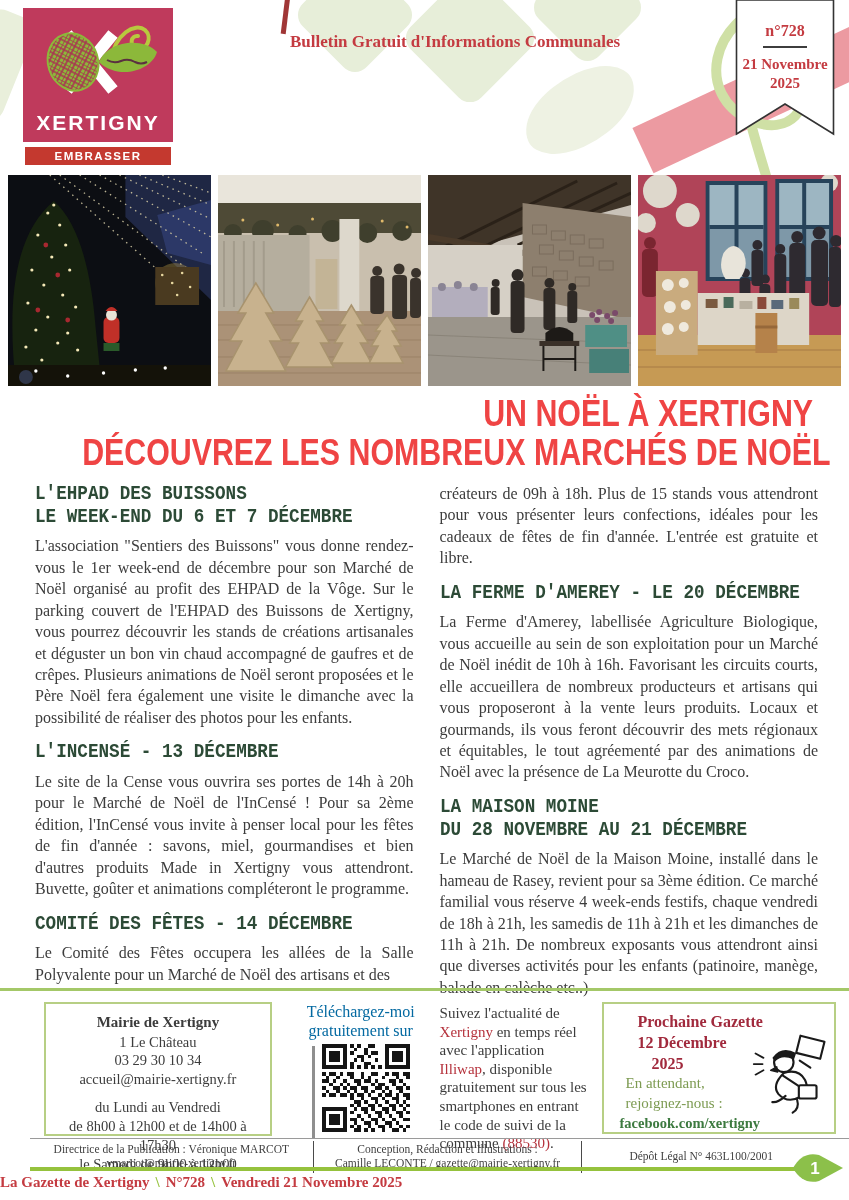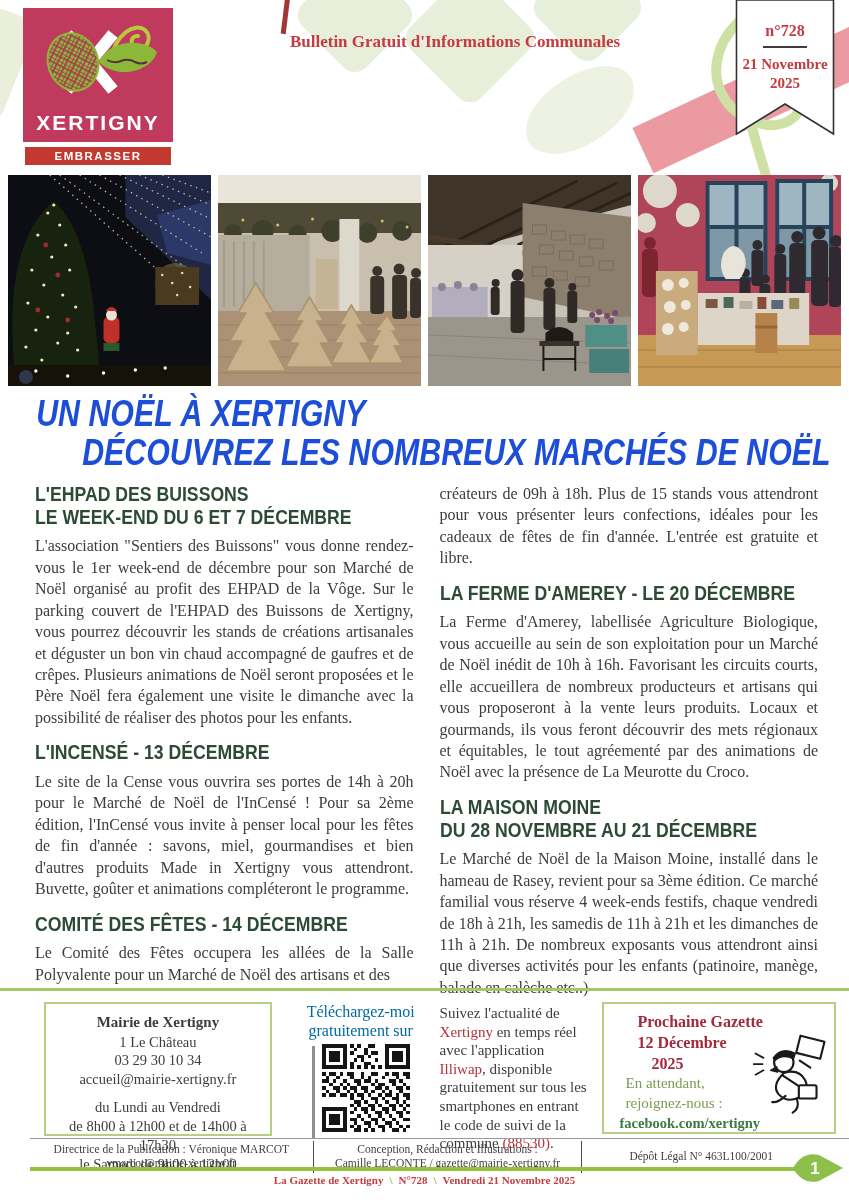--- a/index.html
+++ b/index.html
@@ -24,29 +24,29 @@
   .rb-num{font-size:16px;margin-top:22px;}
   .rb-rule{width:44px;height:2px;background:#3d3d3d;margin:6px auto 7px auto;}
   .rb-date{font-size:15px;line-height:1.25;}
 
   
   .photos{position:absolute;left:8px;top:175px;width:833px;height:211px;display:flex;gap:7px;z-index:2;}
   .photo{flex:1;position:relative;overflow:hidden;background:#222;}
   .photo svg{display:block;width:100%;height:100%;}
 
   
-  .headline{position:absolute;left:0;top:394px;width:100%;text-align:left;z-index:2;
-            font-family:"Liberation Sans",sans-serif;font-weight:700;color:#1d4ed8;font-style:italic;}
+  .headline{position:absolute;left:0;top:394px;width:100%;text-align:right;z-index:2;
+            font-family:"Liberation Sans",sans-serif;font-weight:700;color:#ef4444;}
   .hl-line{font-size:37px;line-height:1.06;}
   .cond{display:inline-block;transform:scaleX(.82);transform-origin:center;white-space:nowrap;}
 
   
   .cols{position:absolute;left:35px;top:483px;width:783px;display:flex;gap:26px;z-index:2;}
   .col{flex:1;min-width:0;}
-  .sec-h{font-family:Liberation Sans, sans-serif;font-weight:700;font-size:21px;
+  .sec-h{font-family:Liberation Mono, monospace;font-weight:700;font-size:21px;
          color:#2c4a36;line-height:1.08;margin:13px 0 7px 0;}
   .sec-h:first-child{margin-top:0;}
   .sec-h .cond{transform:scaleX(.84);transform-origin:left;}
   .col p{margin:0 0 6px 0;font-size:16px;line-height:1.34;text-align:justify;}
 
   
   .foot-line{position:absolute;left:0;top:988px;width:849px;height:3px;background:#a4c868;z-index:2;}
   .footer{position:absolute;left:44px;top:1002px;width:792px;display:flex;z-index:2;align-items:flex-start;}
   .gbox{border:2px solid #b7cf84;padding:9px 8px;text-align:center;font-size:14.5px;line-height:1.3;}
   .box-mairie{width:222px;height:112px;}
@@ -68,22 +68,22 @@
 
   
   .cred-top{position:absolute;left:30px;top:1138px;width:819px;height:1px;background:#9a9a9a;z-index:2;}
   .credits{position:absolute;left:30px;top:1141px;width:790px;display:flex;z-index:2;
            font-size:11.5px;line-height:1.2;color:#3f3f3f;text-align:center;}
   .cred-cell{padding:2px 6px;display:flex;flex-direction:column;justify-content:center;min-height:26px;}
   .c1{width:36%;}.c2{width:34%;border-left:1.5px solid #4a4a4a;border-right:1.5px solid #4a4a4a;}.c3{width:30%;}
   .green-rule{position:absolute;left:30px;top:1167px;width:775px;height:3.5px;background:#95c23d;z-index:2;}
   .leaf-badge{position:absolute;right:4px;top:1149px;width:54px;height:38px;z-index:3;}
   .leaf-badge text{font-family:"Liberation Sans",sans-serif;}
-  .bottom-bar{position:absolute;left:0;top:1174px;width:100%;text-align:center;z-index:2;
-              font-weight:700;font-size:11px;color:#c43b41;}
+  .bottom-bar{position:absolute;left:0;top:1174px;width:100%;z-index:2;
+              font-weight:700;font-size:15px;color:#c43b41;}
   .bottom-bar .gsep{color:#95c23d;font-weight:700;padding:0 6px;}
 </style>
 </head>
 <body>
 
 <div class="page">
 
   <div class="deco hop-sq" style="left:310px;top:-30px;width:90px;height:90px;transform:rotate(45deg);"></div>
   <div class="deco hop-sq" style="left:420px;top:-12px;width:100px;height:100px;transform:rotate(45deg);"></div>
   <div class="deco hop-sq" style="left:545px;top:-35px;width:85px;height:85px;transform:rotate(45deg);"></div>

